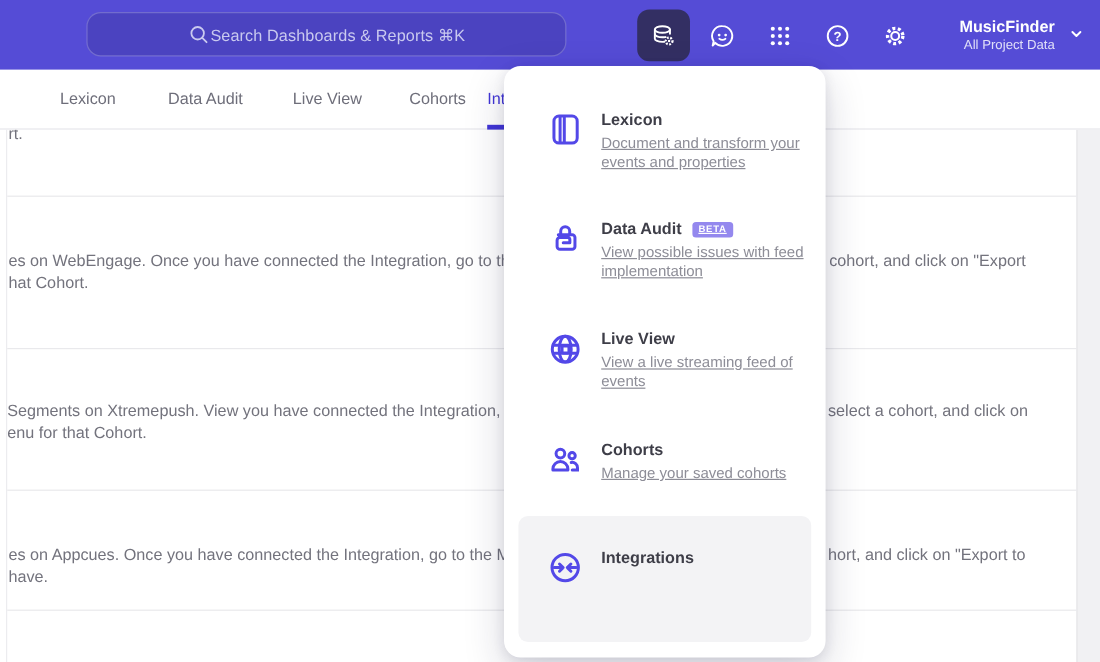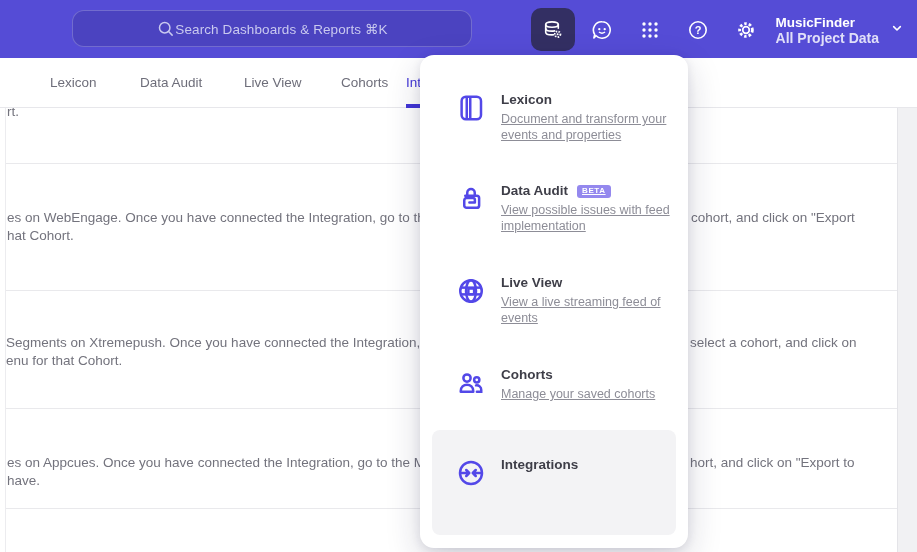--- a/index.html
+++ b/index.html
@@ -12,23 +12,23 @@
   .search-pill {
     position:absolute; left:72px; top:10px; width:400px; height:37px;
     background:#4B43C0; border:1px solid rgba(255,255,255,0.22); border-radius:12px;
     display:flex; align-items:center; justify-content:center; cursor:pointer;
   }
   .search-pill .ph { color:#C9C9EF; font-size:13.5px; letter-spacing:.1px; }
   .icon-btn { position:absolute; top:8px; width:44px; height:43px; border-radius:10px;
     display:flex; align-items:center; justify-content:center; cursor:pointer; }
   .icon-btn.active-dark { background:#332F63; }
   .proj { position:absolute; right:38px; top:9px; height:40px; display:flex; flex-direction:column;
-    align-items:flex-start; justify-content:center; cursor:pointer; }
+    align-items:flex-end; justify-content:center; cursor:pointer; }
   .proj .name { color:#fff; font-size:13.5px; font-weight:bold; line-height:17px; }
-  .proj .scope { color:#E0DFF8; font-size:14px; font-weight:bold; line-height:14px; }
+  .proj .scope { color:#E0DFF8; font-size:11px; font-weight:normal; line-height:14px; }
   .proj-chevron { position:absolute; right:12px; top:20px; cursor:pointer; }
 
   
   .tabbar { position:absolute; left:0; top:58px; width:917px; height:50px; background:#fff;
     border-bottom:1px solid #E7E7EB; z-index:10; }
   .tab { position:absolute; top:0; height:49px; display:flex; align-items:center;
     color:#6E6E7A; font-size:13.5px; cursor:pointer; white-space:nowrap; }
   .tab-underline { position:absolute; left:406px; bottom:-1px; width:82px; height:4px; background:#4135D6; }
 
   
@@ -67,21 +67,21 @@
     <div class="divider" style="top:55px;"></div>
 
     <div>
       <div class="bg-text" style="left:7px; top:101px;">es on WebEngage. Once you have connected the Integration, go to the</div>
       <div class="bg-text" style="left:691px; top:101px;">cohort, and click on "Export</div>
       <div class="bg-text" style="left:7px; top:119px;">hat Cohort.</div>
     </div>
     <div class="divider" style="top:182px;"></div>
 
     <div>
-      <div class="bg-text" style="left:6px; top:226px;">Segments on Xtremepush. Once you have connected the Integration,</div>
+      <div class="bg-text" style="left:6px; top:226px;">Segments on Xtremepush. View you have connected the Integration,</div>
       <div class="bg-text" style="left:690px; top:226px;">select a cohort, and click on</div>
       <div class="bg-text" style="left:6px; top:244px;">enu for that Cohort.</div>
     </div>
     <div class="divider" style="top:300px;"></div>
 
     <div>
       <div class="bg-text" style="left:7px; top:346px;">es on Appcues. Once you have connected the Integration, go to the M</div>
       <div class="bg-text" style="left:690px; top:346px;">hort, and click on "Export to</div>
       <div class="bg-text" style="left:7px; top:364px;">have.</div>
     </div>

